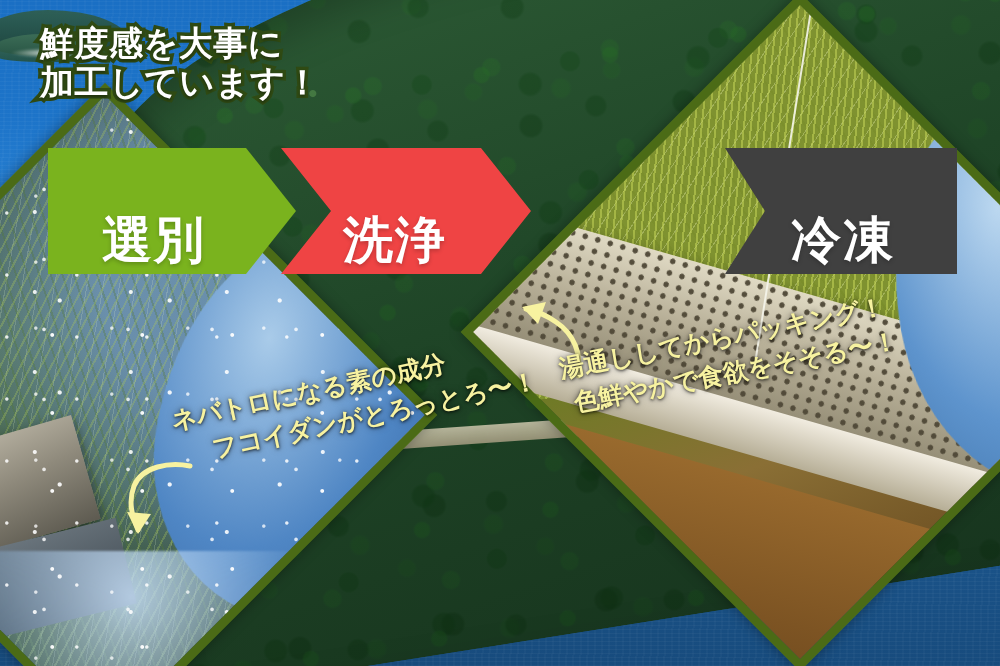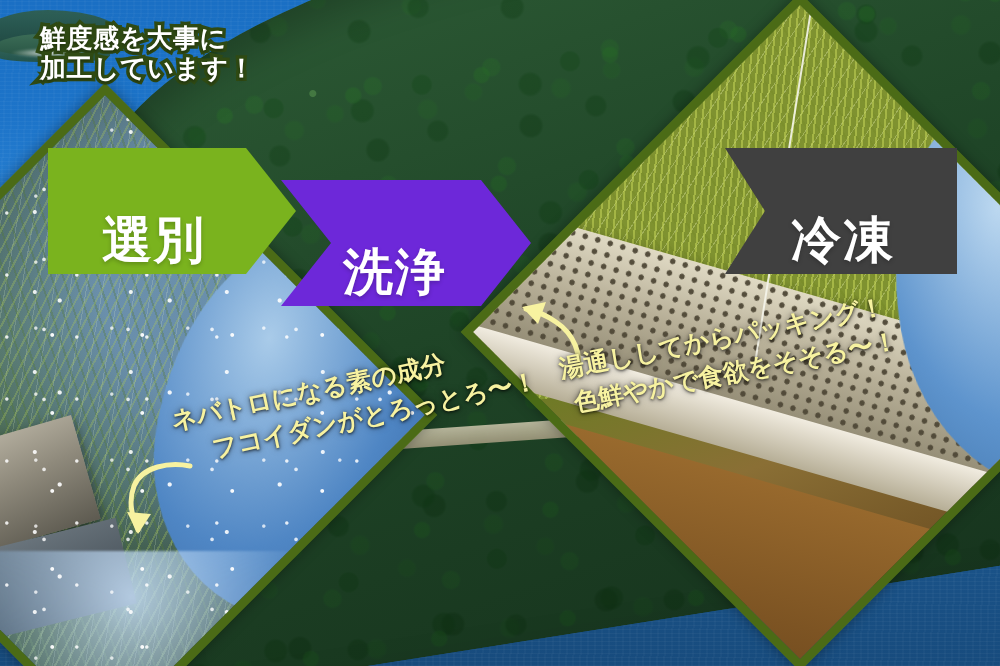--- a/index.html
+++ b/index.html
@@ -193,21 +193,21 @@
   .pack-wire{
     position:absolute;left:48%;top:-4%;width:2px;height:58%;
     background:rgba(245,245,235,.9);
     transform:rotate(9deg);
     filter:blur(.3px);
   }
 
   
   #headline{
     position:absolute;left:40px;top:24px;
-    font-size:26px;font-weight:bold;line-height:1.14;
+    font-size:34px;font-weight:bold;line-height:1.14;
     color:#ffffff;
     letter-spacing:.5px;
     -webkit-text-stroke:7px #2f4a13;
     paint-order:stroke fill;
     text-shadow:0 2px 3px rgba(0,0,0,.35);
     white-space:pre;
   }
 
   
   #steps{position:absolute;left:0;top:148px;width:1000px;height:126px;}
@@ -308,21 +308,21 @@
     </div>
   </div>
 
   <div id="headline">鮮度感を大事に
 加工しています！</div>
 
   <div id="steps">
     <div class="chev" id="chev-1" style="background: rgb(122, 179, 30);">
       <span class="lbl">選別</span>
     </div>
-    <div class="chev" id="chev-2" style="background: #6d28d9; margin-top: 32px;">
+    <div class="chev" id="chev-2" style="background: #ef4444;">
       <span class="lbl">洗浄</span>
     </div>
     <div class="chev" id="chev-4" style="background: #404040;">
       <span class="lbl">冷凍</span>
     </div>
   </div>
 
   <svg class="arrow-svg" id="arrow-left" width="90" height="80" viewBox="0 0 90 80">
     <path d="M78 6 C58 2 30 6 22 26 C16 42 20 56 26 70" fill="none" stroke="#f7f2a0" stroke-width="5" stroke-linecap="round"></path>
     <path d="M26 74 L15 52 L39 54 Z" fill="#f7f2a0"></path>

